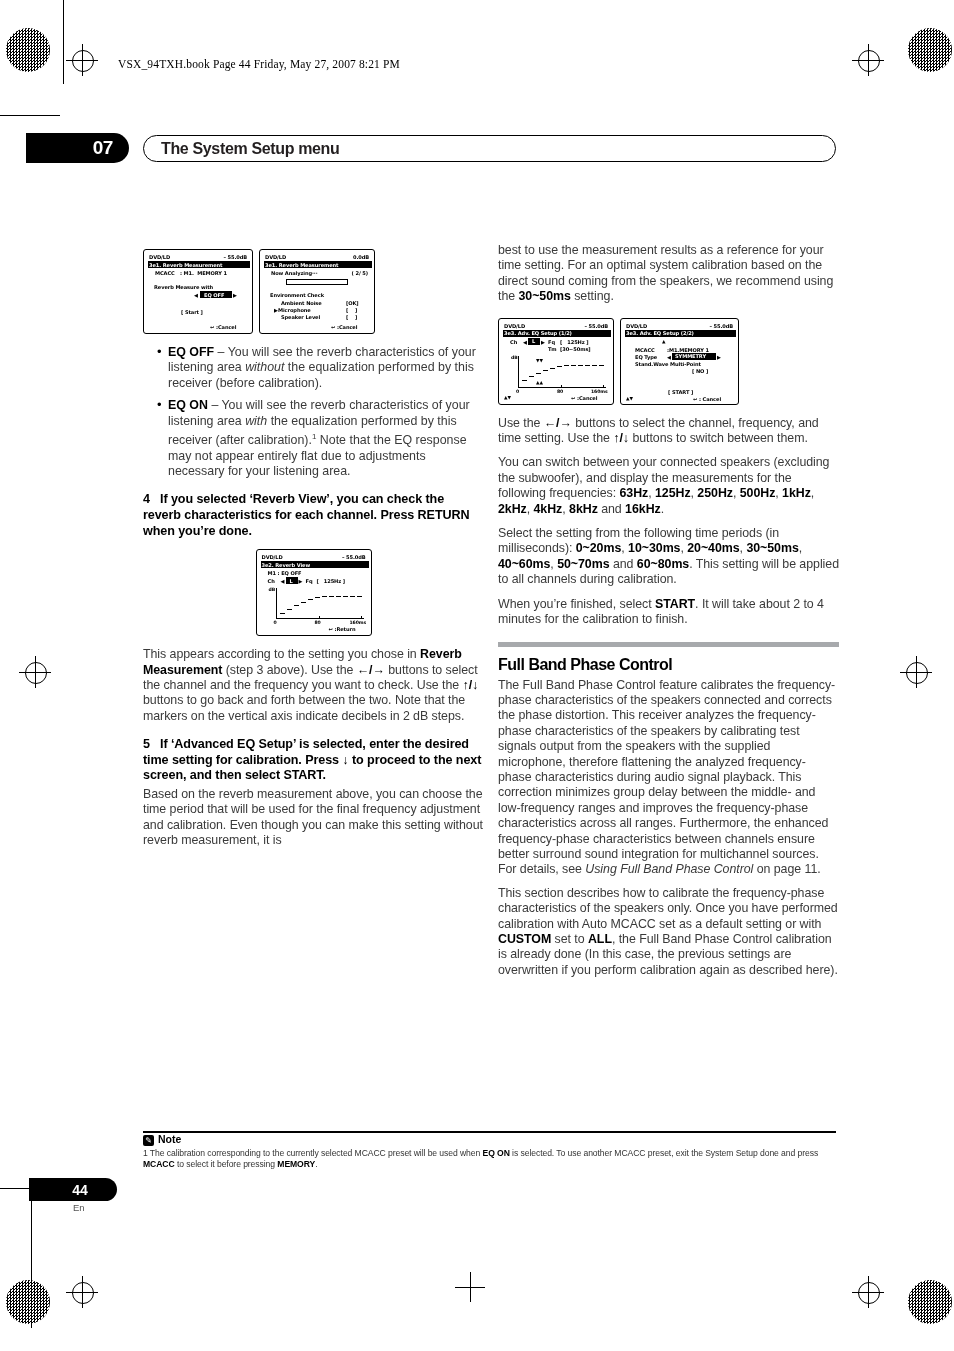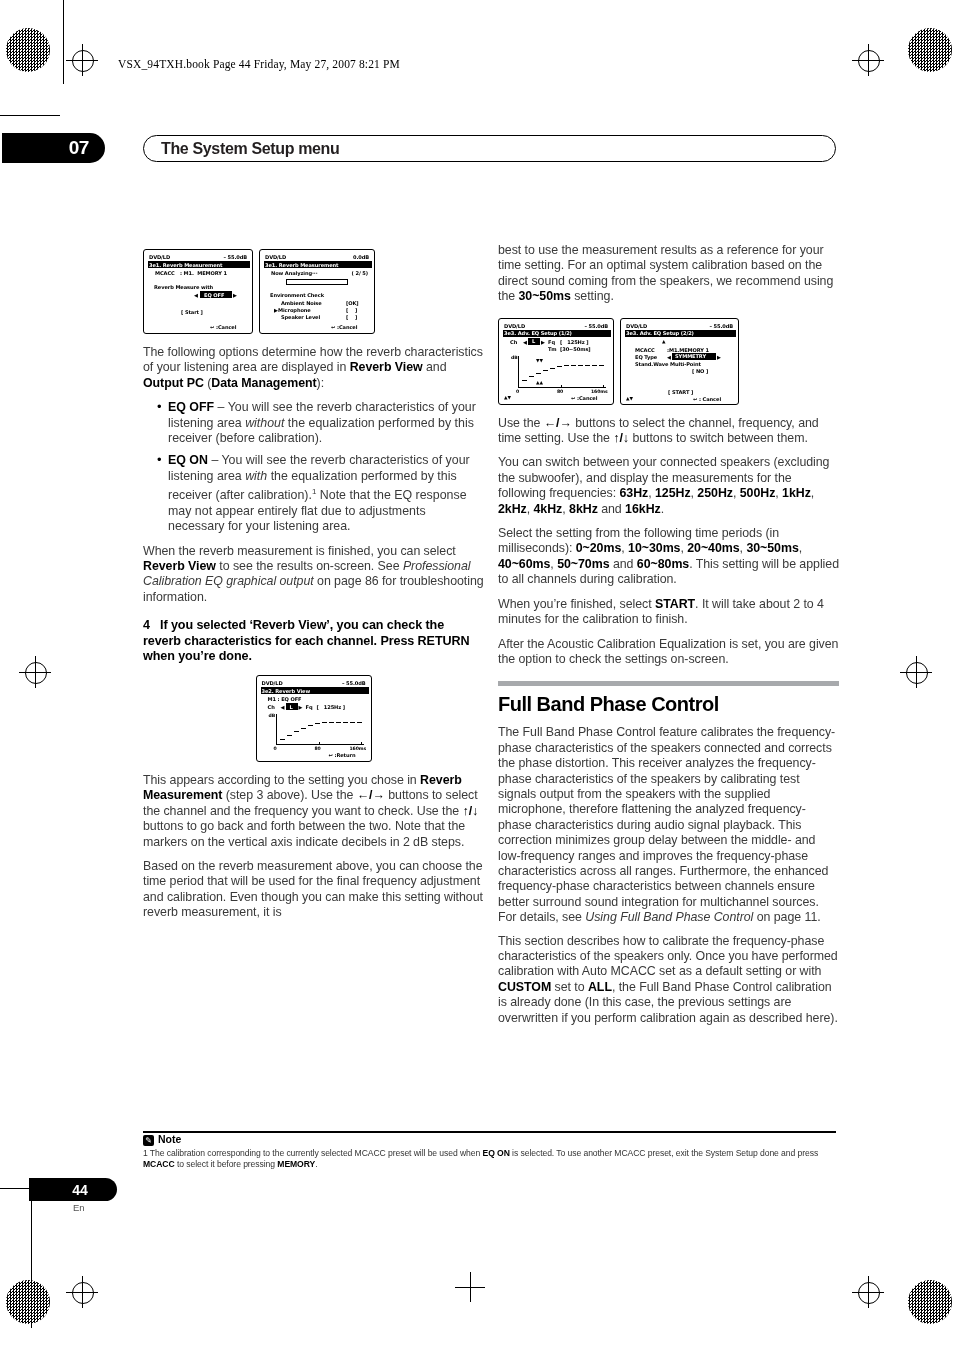--- a/index.html
+++ b/index.html
@@ -17,21 +17,21 @@
   .crosshair:before,.crosshair:after{content:"";position:absolute;background:#000;}
   .crosshair:before{left:50%;top:0;width:1px;height:100%;margin-left:-0.5px;}
   .crosshair:after{top:50%;left:0;height:1px;width:100%;margin-top:-0.5px;}
   .circmark{position:absolute;border:1.2px solid #000;border-radius:50%;}
   .tick{position:absolute;background:#000;}
 
   
   .runhead{position:absolute;left:118px;top:58px;font-size:11.5px;
            font-family:"Liberation Serif","DejaVu Serif",serif;color:#000;letter-spacing:.15px;}
 
-  .chapnum{position:absolute;left:2px;top:133px;width:103px;height:30px;
+  .chapnum{position:absolute;left:26px;top:133px;width:103px;height:30px;
            background:#000;color:#fff;border-radius:0 16px 16px 0;
            display:flex;align-items:center;justify-content:flex-end;
            padding-right:16px;box-sizing:border-box;
            font-size:19px;font-weight:bold;letter-spacing:-.4px;}
   .chaptitle{position:absolute;left:143px;top:135px;width:693px;height:27px;
              border:1.4px solid #000;border-radius:14px;box-sizing:border-box;
              display:flex;align-items:center;padding-left:17px;
              font-size:16px;font-weight:bold;letter-spacing:-.35px;}
 
   
@@ -45,21 +45,21 @@
   .step{font-weight:bold;color:#000;font-size:12.6px;line-height:15.6px;
         margin:0 0 10px 0;letter-spacing:-.1px;}
   .step .n{display:inline-block;width:17px;}
   b,strong{color:#000;font-weight:bold;}
   i,em{}
   ul{margin:0 0 9px 0;padding:0 0 0 15px;list-style:none;}
   li{font-size:12.4px;line-height:15.4px;color:#3a3a3a;margin-bottom:7px;
      position:relative;padding-left:10px;}
   li:before{content:"\2022";position:absolute;left:-1px;top:-1px;color:#000;font-size:13px;}
 
-  h2.sect{font-size:20px;font-weight:bold;color:#000;margin:0 0 10px 0;
+  h2.sect{font-size:16px;font-weight:bold;color:#000;margin:0 0 2px 0;
           letter-spacing:-.5px;line-height:22px;}
   .sectrule{height:5px;background:#a7a9ac;margin:14px 0 7px 0;}
 
   
   .osdrow{display:flex;gap:6px;margin:6px 0 11px 0;}
   .osd{border:1.6px solid #000;border-radius:3px;background:#fff;
        box-sizing:border-box;position:relative;
        font-family:"DejaVu Sans",sans-serif;color:#000;overflow:hidden;}
   .osd .pad{position:absolute;inset:4px 4px 3px 4px;}
   .ln{position:absolute;white-space:pre;font-size:5.1px;font-weight:bold;
@@ -160,28 +160,26 @@
           <div class="ln" style="left:14px;top:53px;">Microphone</div>
           <div class="ln" style="left:82px;top:53px;">[    ]</div>
           <div class="ln" style="left:17px;top:60px;">Speaker Level</div>
           <div class="ln" style="left:82px;top:60px;">[    ]</div>
           <div class="ln" style="left:67px;top:70px;">↩</div>
           <div class="ln" style="left:73px;top:70px;">:Cancel</div>
         </div>
       </div>
     </div>
 
-    <p><span>The following options determine how the reverb characteristics of your listening area are displayed in </span><b>Reverb View</b><span> and </span><b>Output PC</b><span> (</span><b>Data Management</b><span>):</span></p>
 
     <ul>
       <li><b>EQ OFF</b><span> – You will see the reverb characteristics of your listening area </span><i>without</i><span> the equalization performed by this receiver (before calibration).</span></li>
       <li><b>EQ ON</b><span> – You will see the reverb characteristics of your listening area </span><i>with</i><span> the equalization performed by this receiver (after calibration).</span><sup style="font-size:8px;">1</sup><span> Note that the EQ response may not appear entirely flat due to adjustments necessary for your listening area.</span></li>
     </ul>
 
-    <p><span>When the reverb measurement is finished, you can select </span><b>Reverb View</b><span> to see the results on-screen. See </span><i>Professional Calibration EQ graphical output</i><span> on page 86 for troubleshooting information.</span></p>
 
     <div class="step" style="margin-top:13px;">
       <span class="n">4</span><span>If you selected ‘Reverb View’, you can check the reverb characteristics for each channel. Press RETURN when you’re done.</span>
     </div>
 
     <div class="osdrow" style="justify-content:center;">
       <div class="osd" style="width:116px;height:87px;">
         <div class="pad">
           <div class="ln" style="left:1px;top:0px;">DVD/LD</div>
           <div class="ln" style="right:1px;top:0px;">– 55.0dB</div>
@@ -218,20 +216,23 @@
           <div class="ln sm" style="left:54px;top:66px;">80</div>
           <div class="ln sm" style="left:89px;top:66px;">160ms</div>
           <div class="ln" style="left:68px;top:72px;">↩</div>
           <div class="ln" style="left:74px;top:72px;">:Return</div>
         </div>
       </div>
     </div>
 
     <p><span>This appears according to the setting you chose in </span><b>Reverb Measurement</b><span> (step 3 above). Use the </span><b>←/→</b><span> buttons to select the channel and the frequency you want to check. Use the </span><b>↑/↓</b><span> buttons to go back and forth between the two. Note that the markers on the vertical axis indicate decibels in 2 dB steps.</span></p>
 
+    <div class="step" style="margin-top:13px;margin-bottom:3px;">
+      <span class="n">5</span><span>If ‘Advanced EQ Setup’ is selected, enter the desired time setting for calibration. Press </span><span>↓</span><span> to proceed to the next screen, and then select START.</span>
+    </div>
 
     <p>Based on the reverb measurement above, you can choose the time period that will be used for the final frequency adjustment and calibration. Even though you can make this setting without reverb measurement, it is</p>
   </div>
 
   <div class="col colR">
 
     <p><span>best to use the measurement results as a reference for your time setting. For an optimal system calibration based on the direct sound coming from the speakers, we recommend using the </span><b>30~50ms</b><span> setting.</span></p>
 
     <div class="osdrow" style="margin-top:13px;">
 
@@ -305,21 +306,20 @@
     </div>
 
     <p><span>Use the </span><b>←/→</b><span> buttons to select the channel, frequency, and time setting. Use the </span><b>↑/↓</b><span> buttons to switch between them.</span></p>
 
     <p><span>You can switch between your connected speakers (excluding the subwoofer), and display the measurements for the following frequencies: </span><b>63Hz</b>, <b>125Hz</b>, <b>250Hz</b>, <b>500Hz</b>, <b>1kHz</b>, <b>2kHz</b>, <b>4kHz</b>, <b>8kHz</b><span> and </span><b>16kHz</b><span>.</span></p>
 
     <p><span>Select the setting from the following time periods (in milliseconds): </span><b>0~20ms</b>, <b>10~30ms</b>, <b>20~40ms</b>, <b>30~50ms</b>, <b>40~60ms</b>, <b>50~70ms</b><span> and </span><b>60~80ms</b><span>. This setting will be applied to all channels during calibration.</span></p>
 
     <p><span>When you’re finished, select </span><b>START</b><span>. It will take about 2 to 4 minutes for the calibration to finish.</span></p>
 
-    <p>After the Acoustic Calibration Equalization is set, you are given the option to check the settings on-screen.</p>
 
     <div class="sectrule"></div>
     <h2 class="sect">Full Band Phase Control</h2>
 
     <p class="tight"><span>The Full Band Phase Control feature calibrates the frequency-phase characteristics of the speakers connected and corrects the phase distortion. This receiver analyzes the frequency-phase characteristics of the speakers by calibrating test signals output from the speakers with the supplied microphone, therefore flattening the analyzed frequency-phase characteristics during audio signal playback. This correction minimizes group delay between the middle- and low-frequency ranges and improves the frequency-phase characteristics across all ranges. Furthermore, the enhanced frequency-phase characteristics between channels ensure better surround sound integration for multichannel sources. For details, see </span><i>Using Full Band Phase Control</i><span> on page 11.</span></p>
 
     <p><span>This section describes how to calibrate the frequency-phase characteristics of the speakers only. Once you have performed calibration with Auto MCACC set as a default setting or with </span><b>CUSTOM</b><span> set to </span><b>ALL</b><span>, the Full Band Phase Control calibration is already done (In this case, the previous settings are overwritten if you perform calibration again as described here).</span></p>
   </div>
 
   <div class="noterule"></div>

